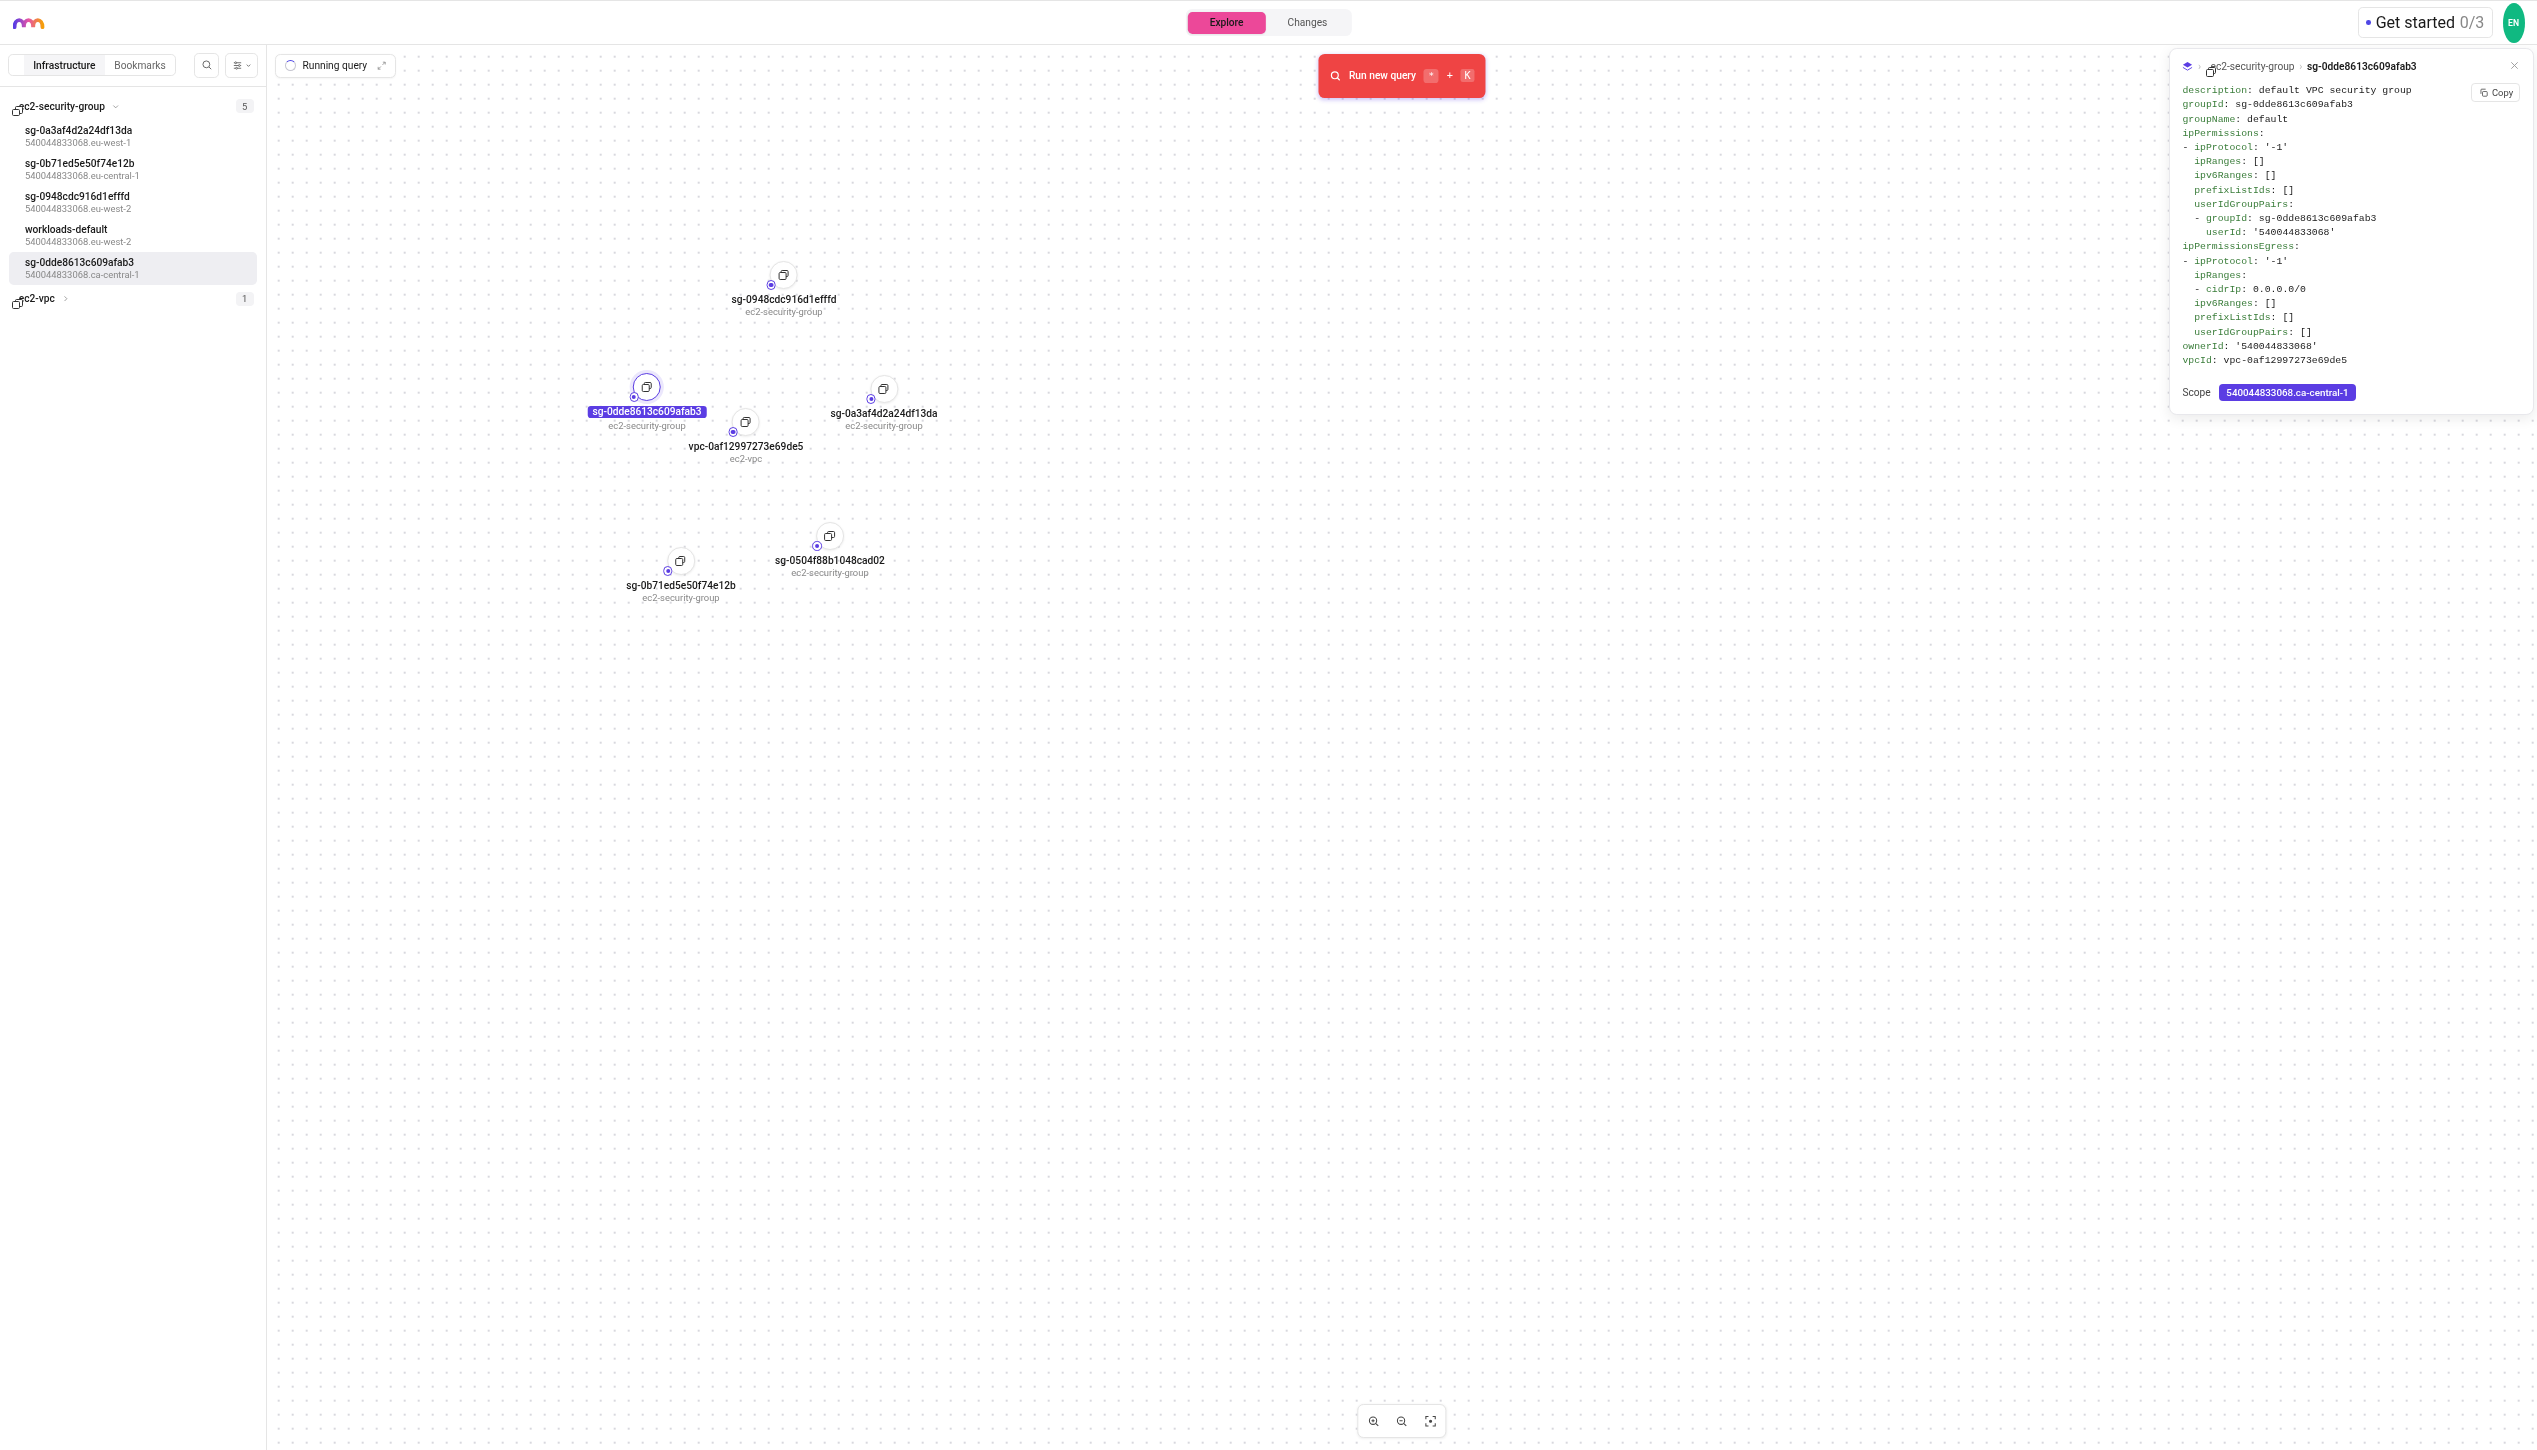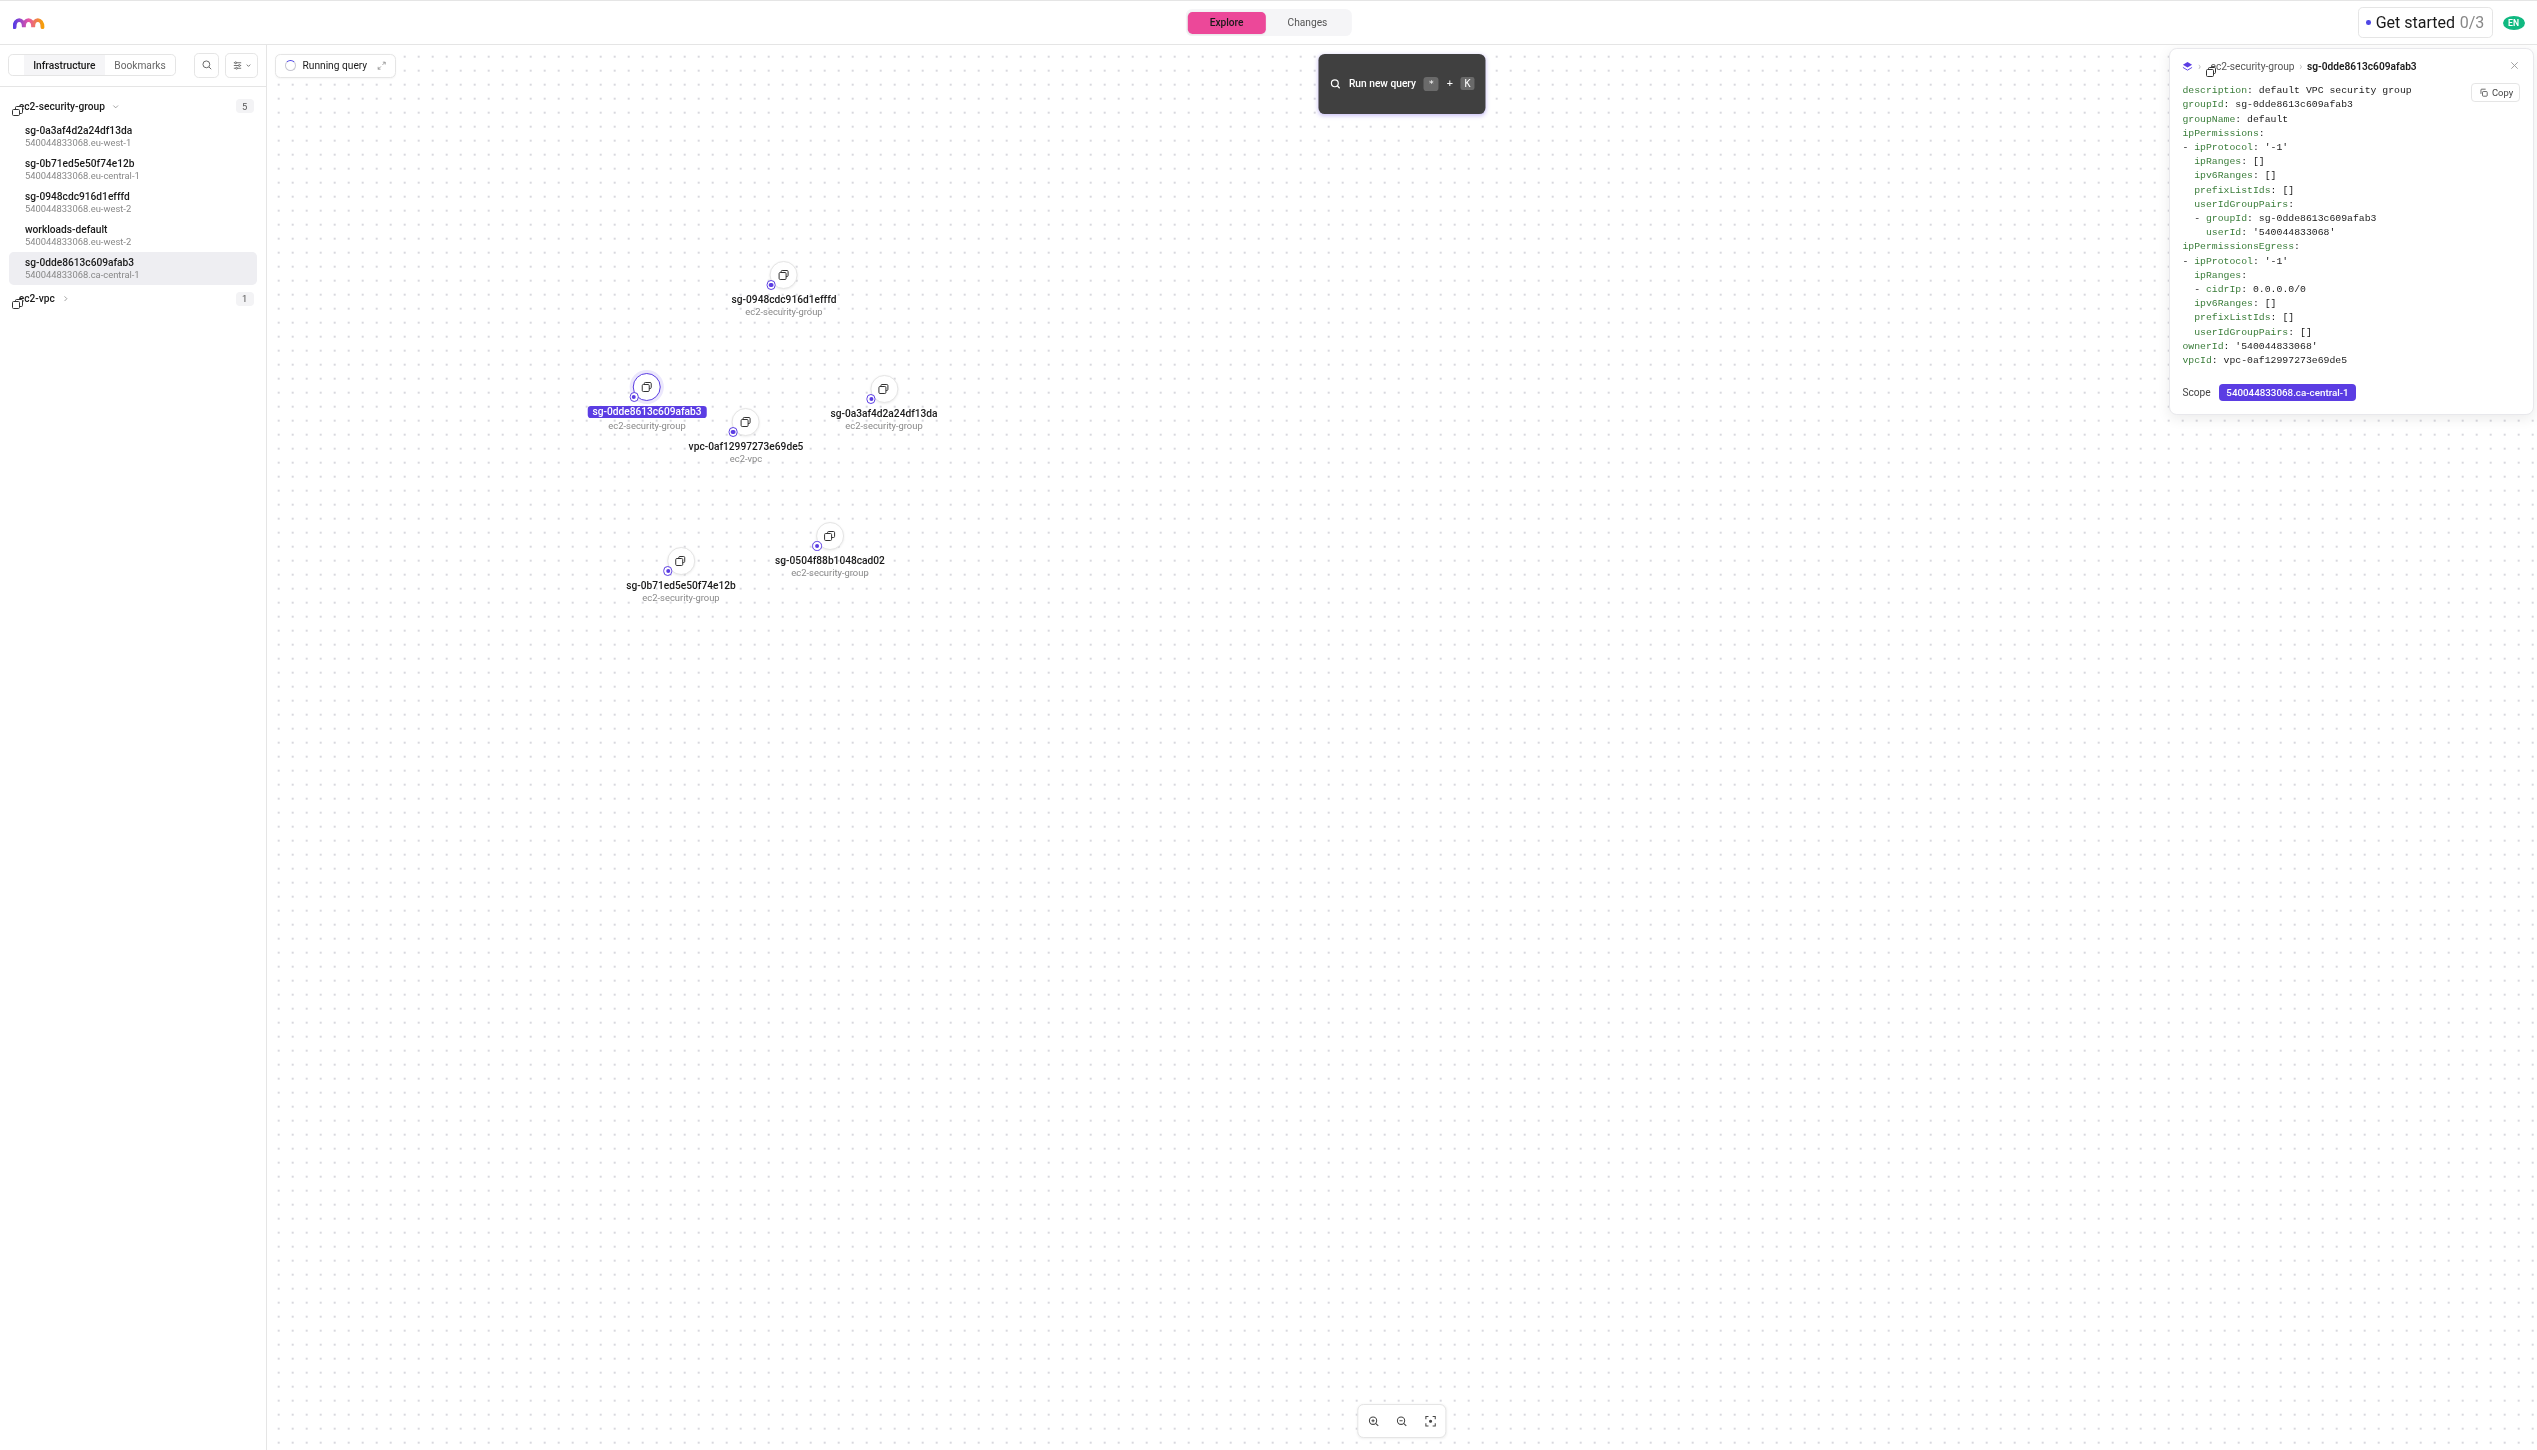--- a/index.html
+++ b/index.html
@@ -8,21 +8,21 @@
 
 .header { height: 45px; border-top: 0.8px solid #e5e5e5; border-bottom: 0.8px solid #e5e5e5; display: flex; align-items: center; padding: 0 12.5px; position: relative; }
 .logo { display: flex; align-items: center; }
 .nav-tabs { position: absolute; left: 50%; transform: translateX(-50%); display: flex; background: #f5f5f7; border-radius: 6.3px; padding: 2.3px; }
 .nav-tab { padding: 5.5px 22px; border-radius: 4.7px; font-size: 10.2px; cursor: pointer; color: #555; }
 .nav-tab.active { background: #ec4899; color: #1a1a1a; font-weight: 500; box-shadow: 0 0.8px 1.6px rgba(0,0,0,0.06); }
 .header-right { margin-left: auto; display: flex; align-items: center; gap: 9.4px; }
 .get-started { display: flex; align-items: center; gap: 4.7px; border: 0.8px solid #e5e5e5; border-radius: 4.7px; padding: 4.7px 7.8px; font-size: 16px; cursor: pointer; }
 .get-started .dot { width: 4.7px; height: 4.7px; background: #4f46e5; border-radius: 50%; }
 .get-started .count { color: #888; }
-.avatar { width: 22px; height: 14px; border-radius: 50%; background: #10b981; color: #fff; display: flex; align-items: center; justify-content: center; font-size: 8.6px; font-weight: 600; }
+.avatar { width: 22px; height: 40px; border-radius: 50%; background: #10b981; color: #fff; display: flex; align-items: center; justify-content: center; font-size: 8.6px; font-weight: 600; }
 
 
 .main { display: flex; height: calc(100vh - 45px); }
 
 
 .sidebar { width: 267px; border-right: 0.8px solid #e5e5e5; display: flex; flex-direction: column; }
 .sidebar-top { padding: 7.8px; display: flex; gap: 6.3px; align-items: center; border-bottom: 0.8px solid #e5e5e5; }
 .tab-group { display: flex; border: 0.8px solid #e5e5e5; border-radius: 4.7px; overflow: hidden; padding-left: 15px; }
 .side-tab { padding: 4.7px 9.4px; font-size: 10.2px; cursor: pointer; color: #666; }
 .side-tab.active { background: #f5f5f7; color: #1a1a1a; font-weight: 500; }
@@ -45,21 +45,21 @@
 
 .canvas-wrap { flex: 1; position: relative; overflow: hidden; }
 .canvas-bg { position: absolute; inset: 0; background-image: radial-gradient(circle, #d8d8de 0.8px, transparent 0.8px); background-size: 14px 14px; background-position: 4.7px 4.7px; }
 
 .toolbar-left { position: absolute; top: 8.6px; left: 7.8px; display: flex; align-items: center; gap: 6.3px; }
 .running-query { display: flex; align-items: center; gap: 6.3px; border: 0.8px solid #e5e5e5; background: #fff; border-radius: 5.5px; padding: 5.5px 9.4px; font-size: 10.2px; box-shadow: 0 0.8px 1.6px rgba(0,0,0,0.04); }
 .spinner { width: 11px; height: 11px; border: 1.6px solid #c7c7d1; border-top-color: #4f46e5; border-radius: 50%; animation: spin 1s linear infinite; }
 @keyframes spin { to { transform: rotate(360deg); } }
 .expand-corner { color: #888; cursor: pointer; margin-left: 3.1px; }
 
-.query-bar { position: absolute; top: 8.6px; left: 50%; transform: translateX(-50%); display: flex; align-items: center; background: #404040; color: #fff; border-radius: 6.3px; padding: 23px 11px; font-size: 10.2px; gap: 7.8px; box-shadow: 0 1.6px 4.7px rgba(91,61,227,0.3); }
+.query-bar { position: absolute; top: 8.6px; left: 50%; transform: translateX(-50%); display: flex; align-items: center; background: #ef4444; color: #fff; border-radius: 6.3px; padding: 15px 11px; font-size: 10.2px; gap: 7.8px; box-shadow: 0 1.6px 4.7px rgba(91,61,227,0.3); }
 .query-bar .qicon { display: flex; }
 .query-bar .label { font-weight: 500; }
 .query-bar .tag { background: rgba(255,255,255,0.22); border-radius: 3.1px; padding: 1.6px 4.7px; display: flex; align-items: center; gap: 3.9px; font-size: 9.4px; }
 .mono { font-family: ui-monospace, Menlo, Consolas, monospace; }
 
 .zoom-controls { position: absolute; bottom: 12.5px; left: 50%; transform: translateX(-50%); display: flex; gap: 3.1px; background: #fff; border: 0.8px solid #e5e5e5; border-radius: 6.3px; padding: 3.1px; box-shadow: 0 0.8px 2.3px rgba(0,0,0,0.06); }
 .zoom-btn { width: 25px; height: 25px; display: flex; align-items: center; justify-content: center; cursor: pointer; color: #444; border-radius: 3.9px; }
 
 
 .node { position: absolute; display: flex; flex-direction: column; align-items: center; transform: translate(-50%, 0); }

